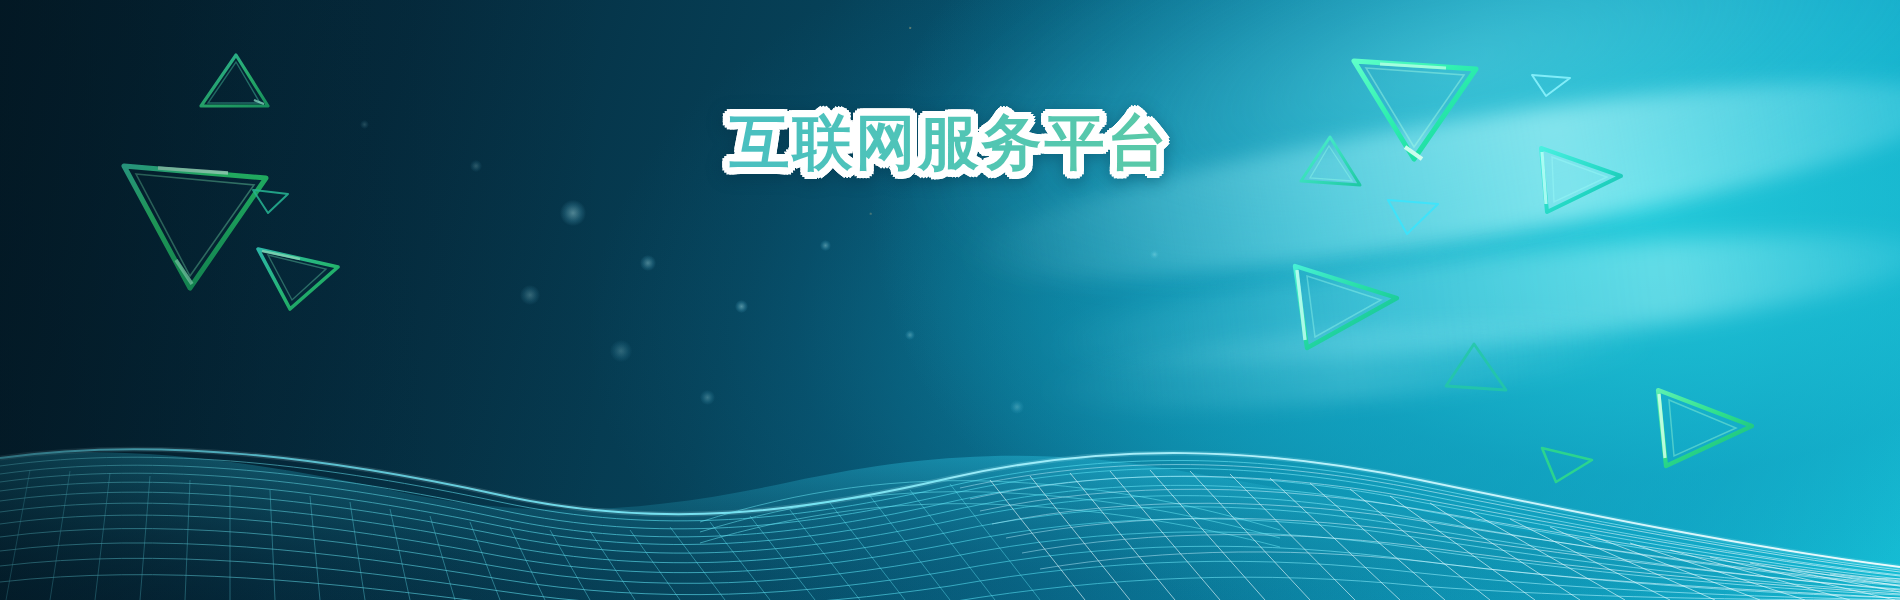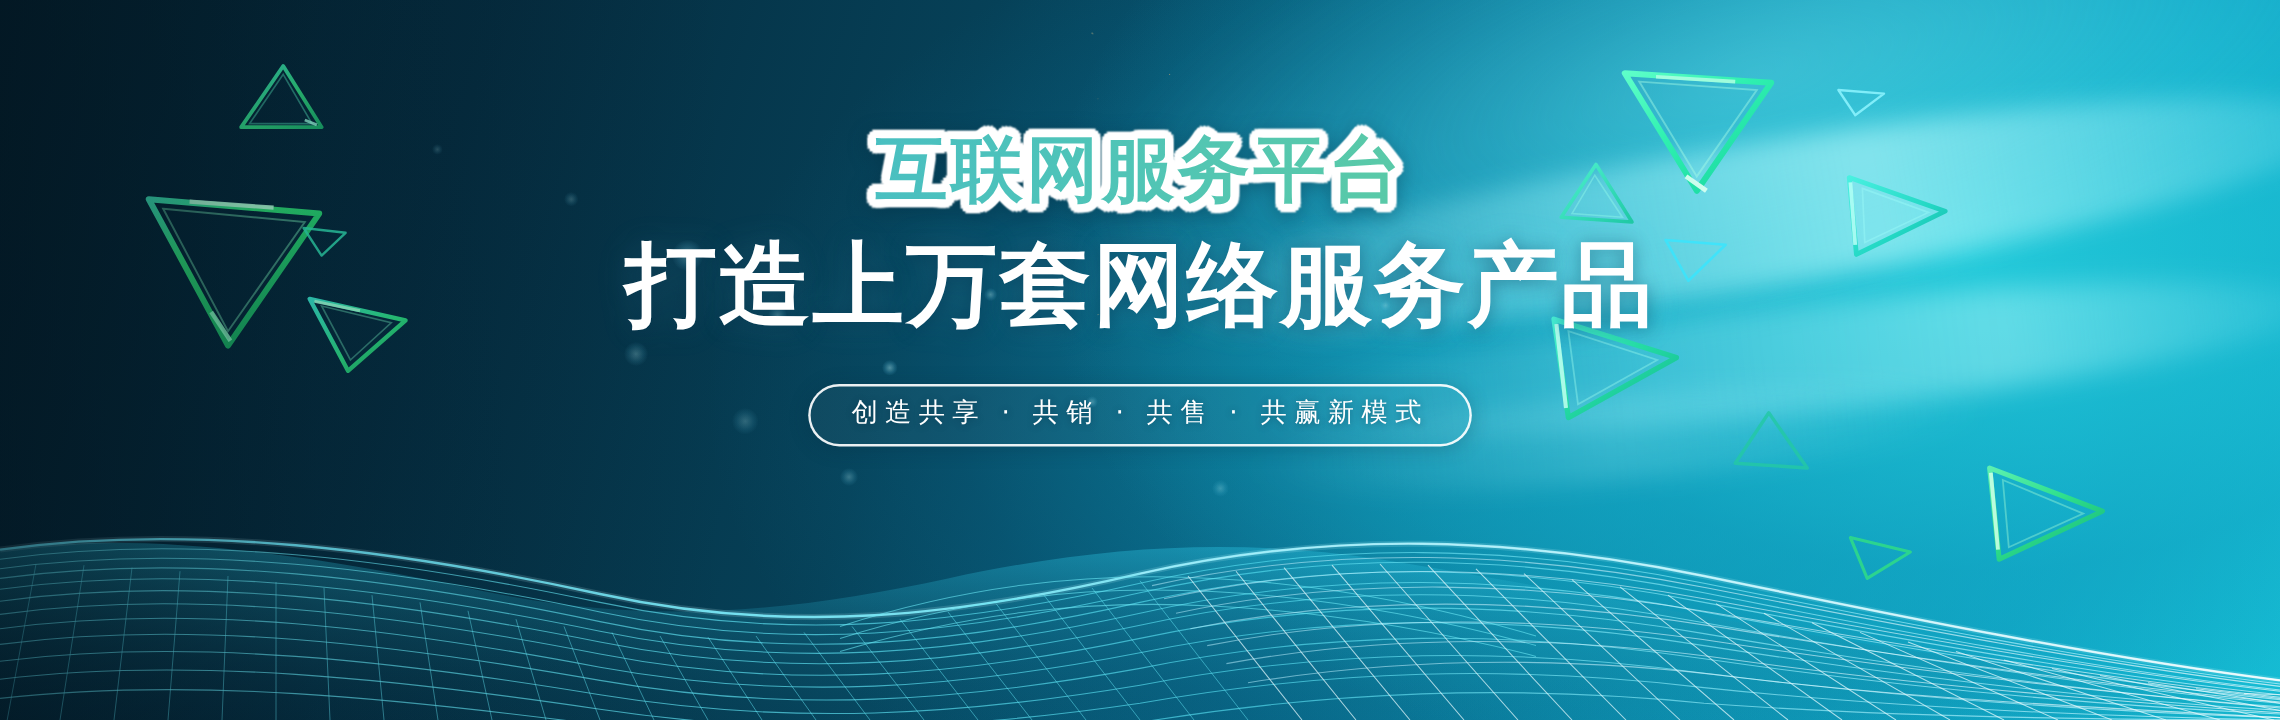--- a/index.html
+++ b/index.html
@@ -459,19 +459,17 @@
       <path d="M1022 183 C 1154 159, 1296 159, 1446 180 C 1599 201, 1768 215, 1900 224"></path>
       <path d="M1040 199 C 1167 178, 1305 176, 1453 195 C 1604 213, 1772 221, 1900 228"></path>
     </g>
   </svg>
 
   <div class="vignette"></div>
 
   <div class="content">
     <div class="title-main">互联网服务平台</div>
 
-    <div class="title-sub">打造上万套网络服务产品</div>
-
-    <div class="pill">创造共享 · 共销 · 共售 · 共赢新模式</div>
+
 
   </div>
 
 </div>
 
 </body></html>

